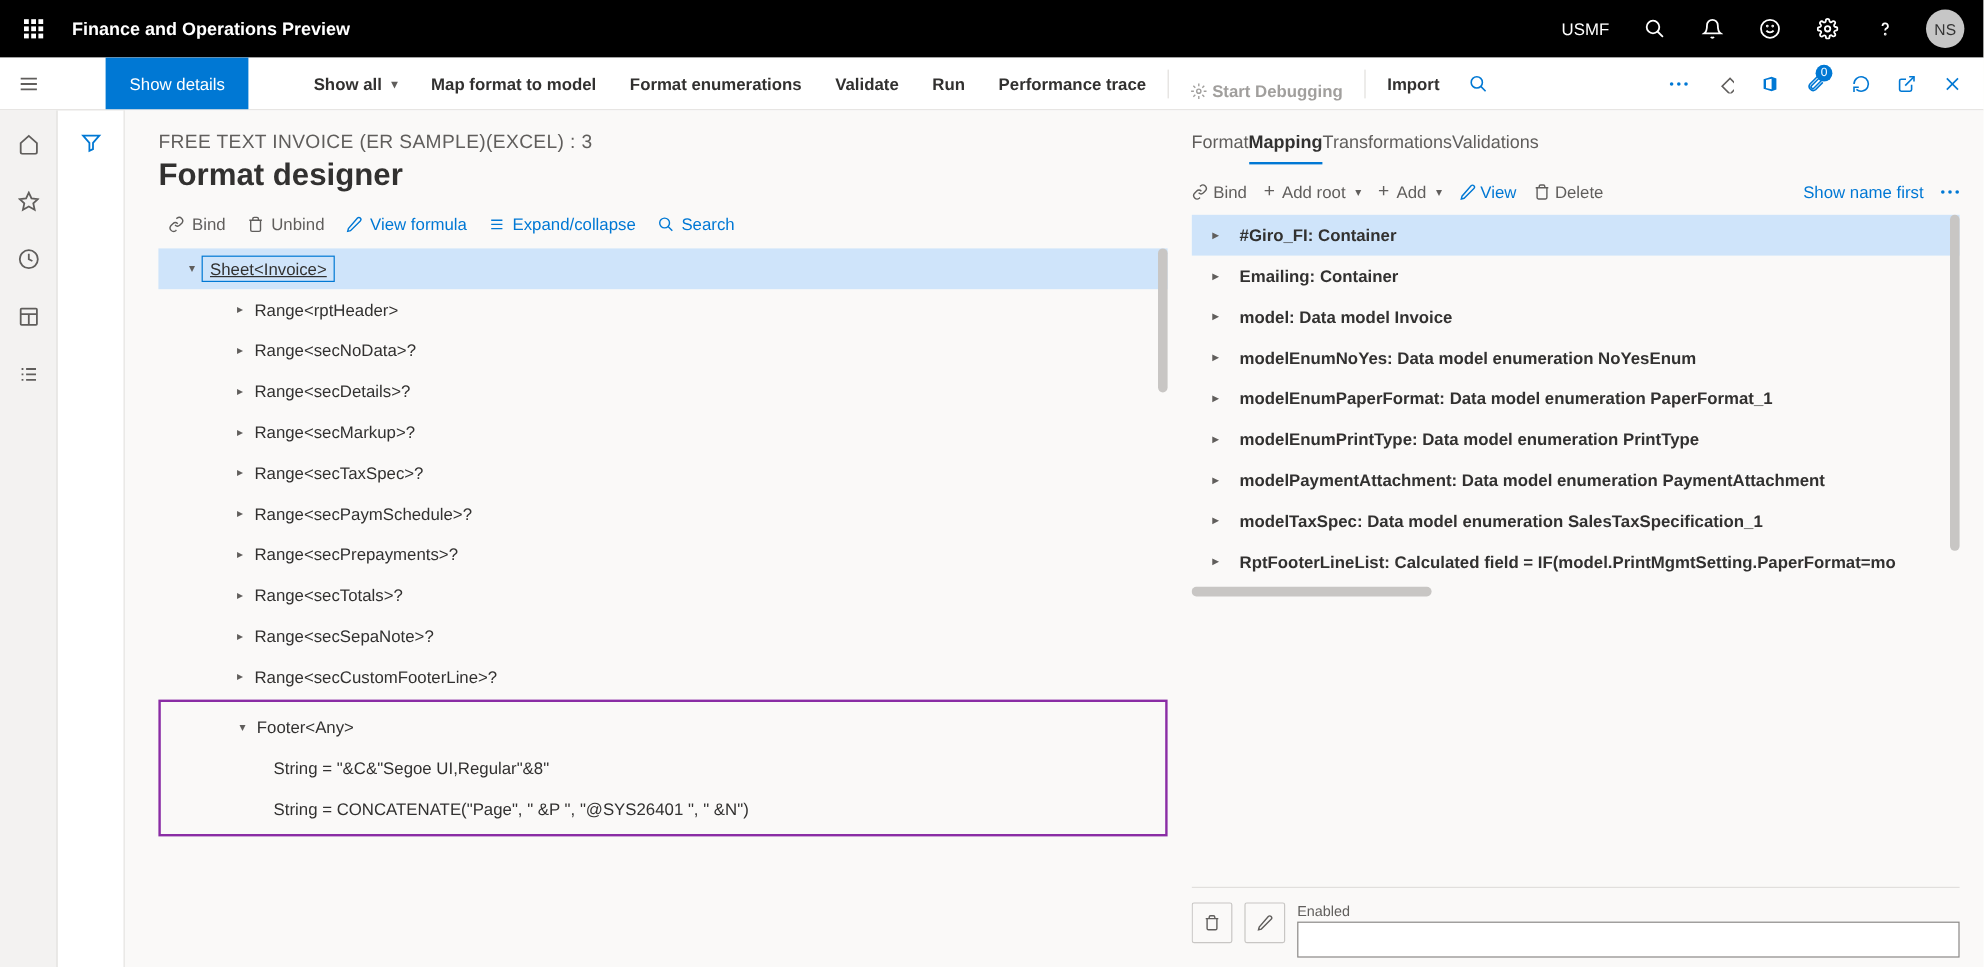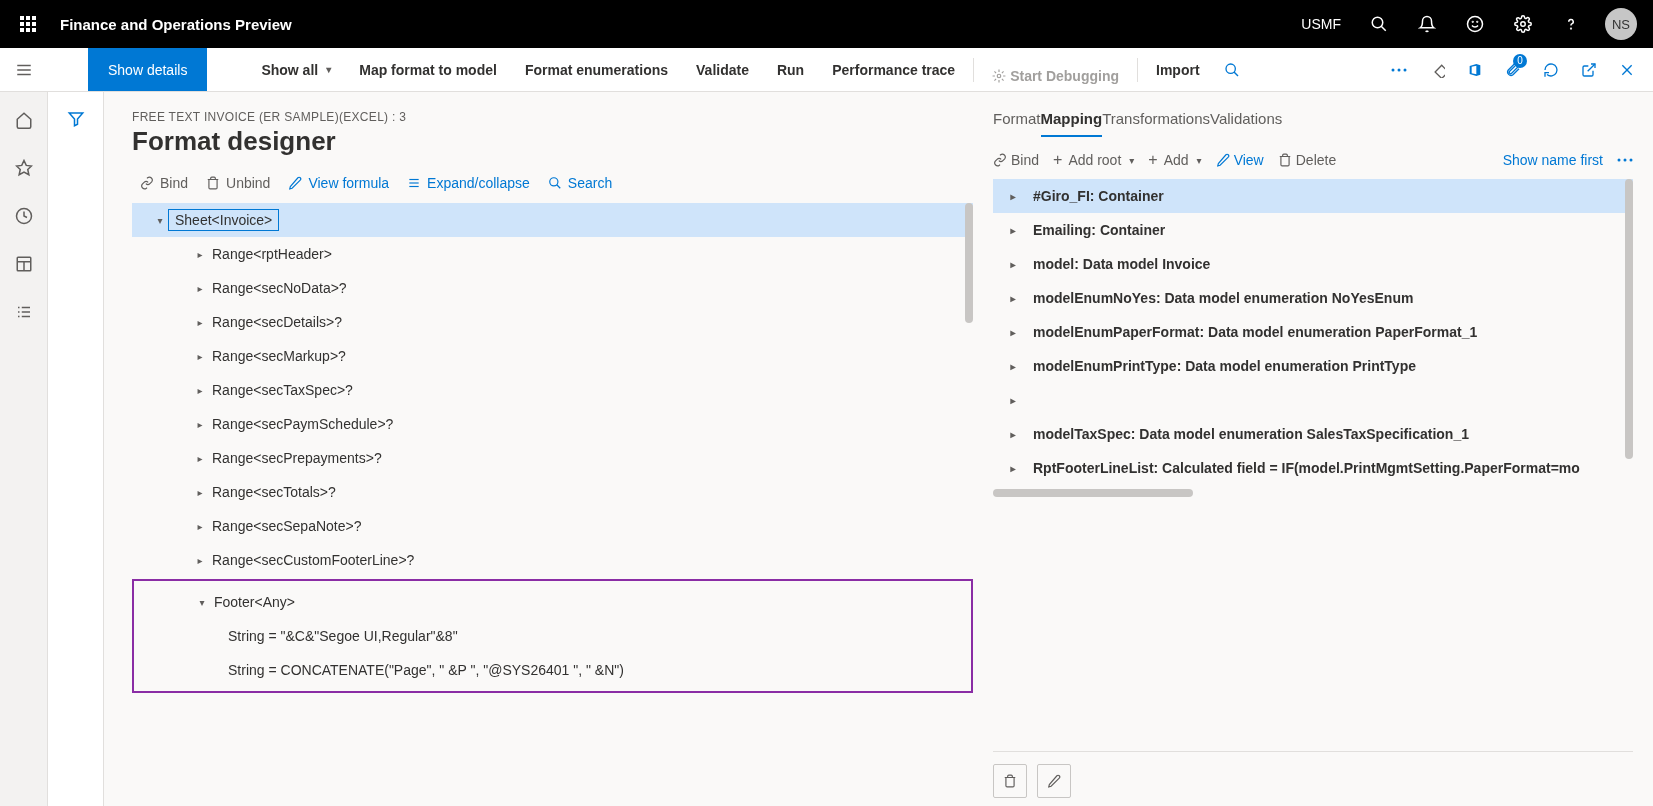--- a/index.html
+++ b/index.html
@@ -29,31 +29,31 @@
 
 .body-wrap { display: flex; height: calc(100vh - 92px); }
 .side-rail { width: 48px; background: #f3f2f1; border-right: 1px solid #e1dfdd; display: flex; flex-direction: column; align-items: center; padding-top: 8px; gap: 8px; }
 .side-rail-btn { width: 48px; height: 40px; display: flex; align-items: center; justify-content: center; cursor: pointer; color: #605e5c; }
 
 .filter-col { width: 56px; border-right: 1px solid #e1dfdd; display: flex; justify-content: center; padding-top: 18px; }
 .filter-icon { color: #0078d4; cursor: pointer; }
 
 .main { flex: 1; display: flex; overflow: hidden; background: #faf9f8; }
 .left-panel { flex: 1; padding: 18px 20px 0 28px; overflow: auto; min-width: 0; }
-.breadcrumb { font-size: 12px; color: #605e5c; margin-bottom: 2px; letter-spacing: 0.3px; }
+.breadcrumb { font-size: 16px; color: #605e5c; margin-bottom: 2px; letter-spacing: 0.3px; }
 .page-title { font-size: 26px; font-weight: 600; margin-bottom: 18px; }
 
 .toolbar { display: flex; align-items: center; gap: 18px; margin-bottom: 12px; padding-left: 8px; }
 .tool-btn { display: flex; align-items: center; gap: 6px; cursor: pointer; color: #605e5c; font-size: 14px; }
 .tool-btn.blue { color: #0078d4; }
 
 .tree-wrap { position: relative; }
 .tree-node { display: flex; align-items: center; height: 34px; font-size: 14px; cursor: pointer; }
 .tree-node.selected { background: #cfe4fa; }
-.tree-node.selected .node-label { border: 1px solid #0078d4; padding: 2px 6px; background: #cfe4fa; }
+.tree-node.selected .node-label { border: 1px solid #0078d4; padding: 2px 6px; background: #cfe4fa; text-decoration: underline; }
 .tree-caret { width: 16px; text-align: center; color: #605e5c; font-size: 10px; }
 .node-label { padding: 2px 4px; }
 .tree-scrollbar { position: absolute; right: 0; top: 0; width: 8px; height: 120px; background: #c8c6c4; border-radius: 4px; }
 
 .highlight-box { border: 2px solid #8a2da5; padding: 4px 0 4px 0; margin-top: 2px; }
 
 .right-panel { width: 660px; padding: 18px 20px 0 0; overflow: hidden; display: flex; flex-direction: column; }
 .tabs { display: flex; border-bottom: none; margin-bottom: 14px; }
 .tab { font-size: 15px; color: #605e5c; cursor: pointer; padding-bottom: 8px; }
 .tab.active { color: #323130; font-weight: 600; border-bottom: 2px solid #0078d4; }
@@ -431,20 +431,21 @@
         <div class="map-node" style="font-weight:600">
             <span class="tree-caret">▸</span>
             <span>modelEnumPaperFormat: Data model enumeration PaperFormat_1</span>
           </div>
         <div class="map-node" style="font-weight:600">
             <span class="tree-caret">▸</span>
             <span>modelEnumPrintType: Data model enumeration PrintType</span>
           </div>
         <div class="map-node" style="font-weight:600">
             <span class="tree-caret">▸</span>
+            <span>modelPaymentAttachment: Data model enumeration PaymentAttachment</span>
           </div>
         <div class="map-node" style="font-weight:600">
             <span class="tree-caret">▸</span>
             <span>modelTaxSpec: Data model enumeration SalesTaxSpecification_1</span>
           </div>
         <div class="map-node" style="font-weight:600;white-space:nowrap;overflow:hidden">
             <span class="tree-caret">▸</span>
             <span>RptFooterLineList: Calculated field = IF(model.PrintMgmtSetting.PaperFormat=mo</span>
           </div>
         <div class="map-scrollbar"></div>
@@ -455,16 +456,20 @@
         <div class="bb-btn">
             <svg width="14" height="14" viewBox="0 0 24 24" fill="none" stroke="currentColor" stroke-width="2">
               <path d="M3 6h18M8 6V4a2 2 0 0 1 2-2h4a2 2 0 0 1 2 2v2m3 0v14a2 2 0 0 1-2 2H7a2 2 0 0 1-2-2V6"></path>
             </svg>
           </div>
         <div class="bb-btn">
             <svg width="14" height="14" viewBox="0 0 24 24" fill="none" stroke="currentColor" stroke-width="2">
               <path d="M17 3a2.8 2.8 0 0 1 4 4L7 21l-4 1 1-4z"></path>
             </svg>
           </div>
+        <div class="bb-field">
+          <div class="bb-label">Enabled</div>
+          <input class="bb-input" style="">
+        </div>
       </div>
     </div>
   </div>
 </div>
 
 </body></html>

